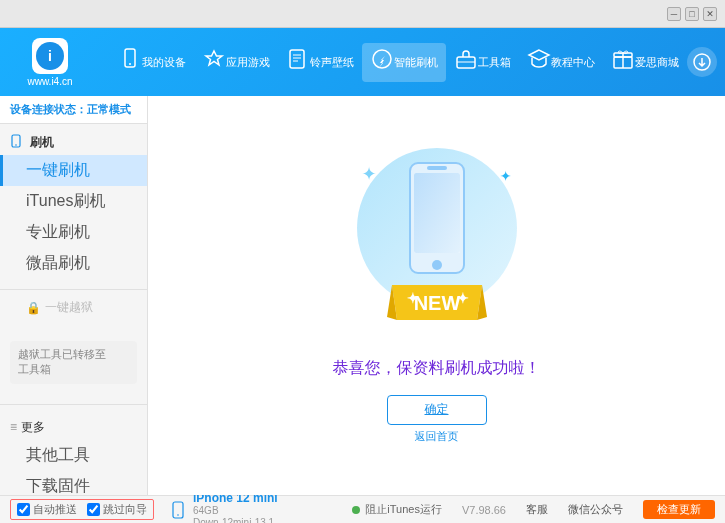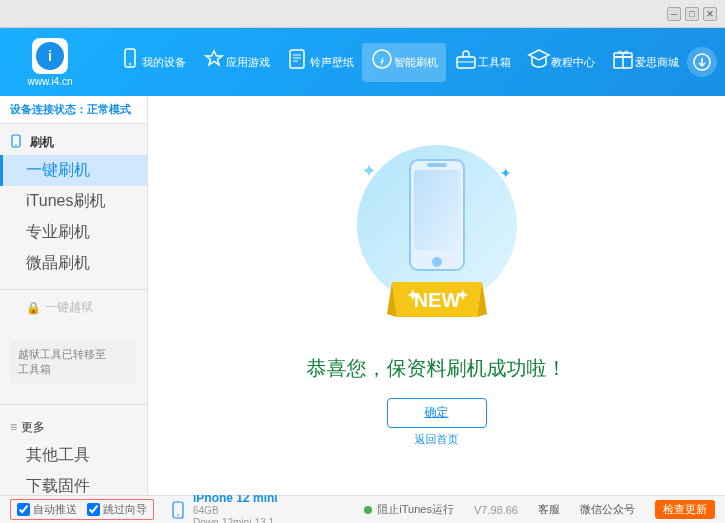--- a/index.html
+++ b/index.html
@@ -259,22 +259,22 @@
     }
     .sparkle-tr {
       position: absolute;
       top: 20px;
       right: 5px;
       color: #29b6f6;
       font-size: 14px;
       z-index: 4;
     }
     .success-text {
-      font-size: 20px;
-      color: #15803d;
+      font-size: 16px;
+      color: #6d28d9;
       margin-top: 10px;
       font-weight: normal;
     }
     .confirm-btn {
       margin-top: 16px;
       width: 100px;
       height: 30px;
       border: 1px solid #1890e8;
       background: white;
       color: #1890e8;
@@ -357,21 +357,21 @@
     .version-text {
       color: #999;
     }
     .bottom-link {
       color: #555;
       cursor: pointer;
     }
     .update-btn {
       background: #ff6600;
       color: white;
-      padding: 2px 8px;
+      padding: 2px 14px;
       border-radius: 3px;
       cursor: pointer;
       font-size: 11px;
     }
   </style>
 </head>
 <body>
 
 <div class="title-bar">
   <div class="title-bar-controls">

